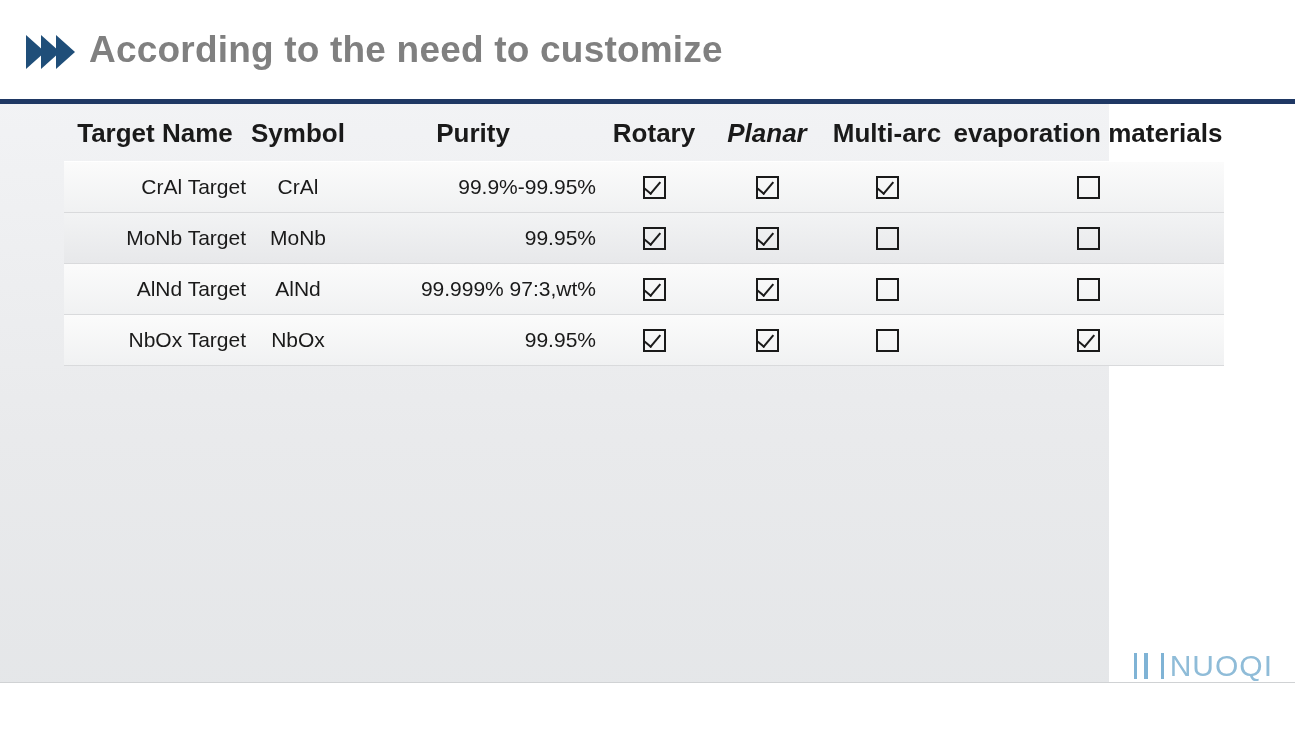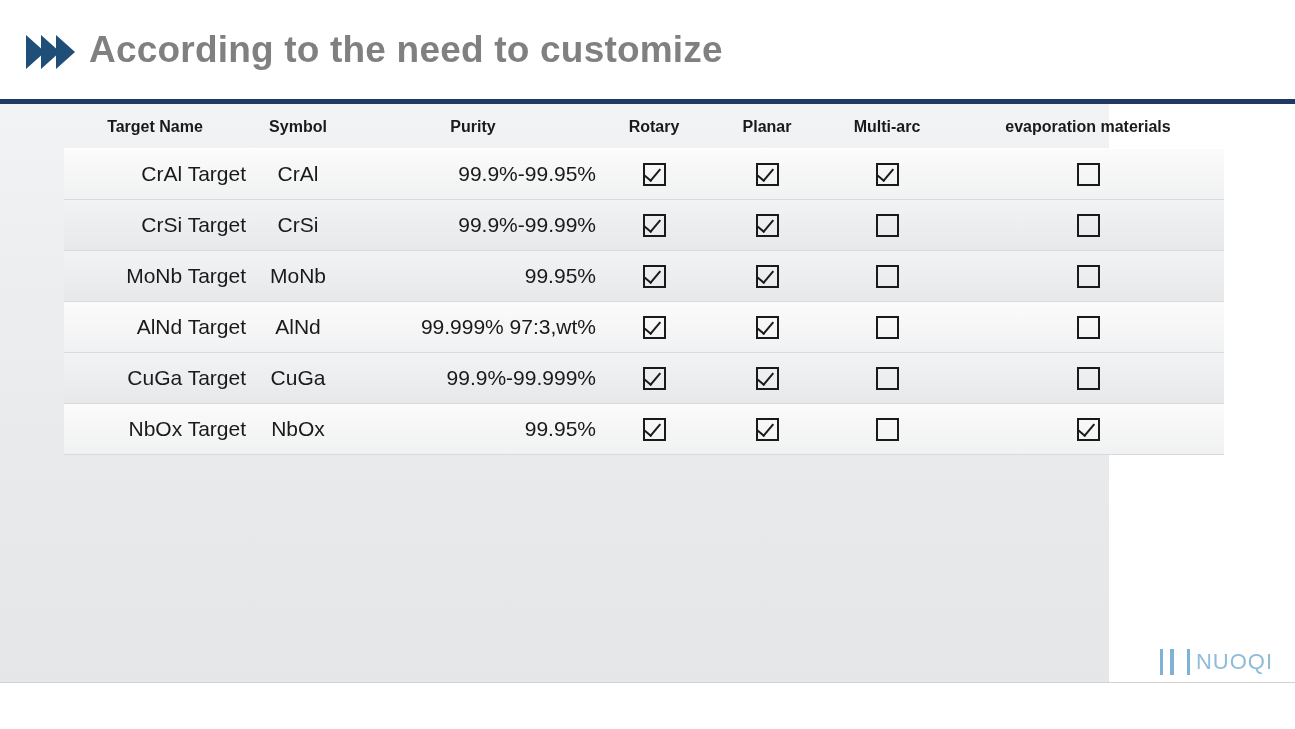--- a/index.html
+++ b/index.html
@@ -66,34 +66,34 @@
     left: 64px;
     top: 110px;
     width: 1160px;
   }
   table.spec {
     border-collapse: collapse;
     width: 100%;
     table-layout: fixed;
   }
   table.spec thead th {
-    font-size: 16px;
+    font-size: 26px;
     font-weight: bold;
     color: #1a1a1a;
     padding: 8px 0 12px 0;
     text-align: center;
     background: transparent;
     border: none;
     white-space: nowrap;
   }
   th.col-name   { width: 182px; text-align: center; }
   th.col-symbol { width: 104px; }
   th.col-purity { width: 246px; }
   th.col-rot    { width: 116px; }
-  th.col-plan   { width: 110px; }
+  th.col-plan   { width: 110px; font-style: italic; }
   th.col-arc    { width: 130px; }
   th.col-evap   { width: 272px; }
 
   table.spec tbody tr {
     height: 51px;
   }
   table.spec tbody tr.odd  { background: linear-gradient(to bottom, #fbfbfb 0%, #f0f1f2 100%); }
   table.spec tbody tr.even { background: linear-gradient(to bottom, #f2f3f4 0%, #e7e8ea 100%); }
   table.spec tbody td {
     border-top: 1px solid #ffffff;
@@ -166,21 +166,21 @@
   .logo-mark::before {
     content: "";
     position: absolute;
     left: 7px;
     top: 0;
     width: 4px;
     height: 26px;
     background: #7fb3d5;
   }
   .logo-text {
-    font-size: 22px;
+    font-size: 30px;
     letter-spacing: 1px;
     color: #8fbcd8;
   }
 </style>
 </head>
 <body>
 
 <div class="slide">
 
   <div class="header">
@@ -210,50 +210,32 @@
           <tr class="odd">
             <td class="name">CrAl Target</td>
             <td class="symbol">CrAl</td>
             <td class="purity"><span class="purity-inner">99.9%-99.95%</span></td>
             <td class="chk"><span class="box checked"></span></td>
             <td class="chk"><span class="box checked"></span></td>
             <td class="chk"><span class="box checked"></span></td>
             <td class="chk"><span class="box"></span></td>
           </tr>
           <tr class="even">
-            <td class="name">CrSi Target</td>
-            <td class="symbol">CrSi</td>
-            <td class="purity"><span class="purity-inner">99.9%-99.99%</span></td>
-            <td class="chk"><span class="box checked"></span></td>
-            <td class="chk"><span class="box checked"></span></td>
-            <td class="chk"><span class="box"></span></td>
-            <td class="chk"><span class="box"></span></td>
-          </tr>
-          <tr class="even">
             <td class="name">MoNb Target</td>
             <td class="symbol">MoNb</td>
             <td class="purity"><span class="purity-inner">99.95%</span></td>
             <td class="chk"><span class="box checked"></span></td>
             <td class="chk"><span class="box checked"></span></td>
             <td class="chk"><span class="box"></span></td>
             <td class="chk"><span class="box"></span></td>
           </tr>
           <tr class="odd">
             <td class="name">AlNd Target</td>
             <td class="symbol">AlNd</td>
             <td class="purity"><span class="purity-inner">99.999%    97:3,wt%</span></td>
-            <td class="chk"><span class="box checked"></span></td>
-            <td class="chk"><span class="box checked"></span></td>
-            <td class="chk"><span class="box"></span></td>
-            <td class="chk"><span class="box"></span></td>
-          </tr>
-          <tr class="even">
-            <td class="name">CuGa Target</td>
-            <td class="symbol">CuGa</td>
-            <td class="purity"><span class="purity-inner">99.9%-99.999%</span></td>
             <td class="chk"><span class="box checked"></span></td>
             <td class="chk"><span class="box checked"></span></td>
             <td class="chk"><span class="box"></span></td>
             <td class="chk"><span class="box"></span></td>
           </tr>
           <tr class="odd">
             <td class="name">NbOx Target</td>
             <td class="symbol">NbOx</td>
             <td class="purity"><span class="purity-inner">99.95%</span></td>
             <td class="chk"><span class="box checked"></span></td>

